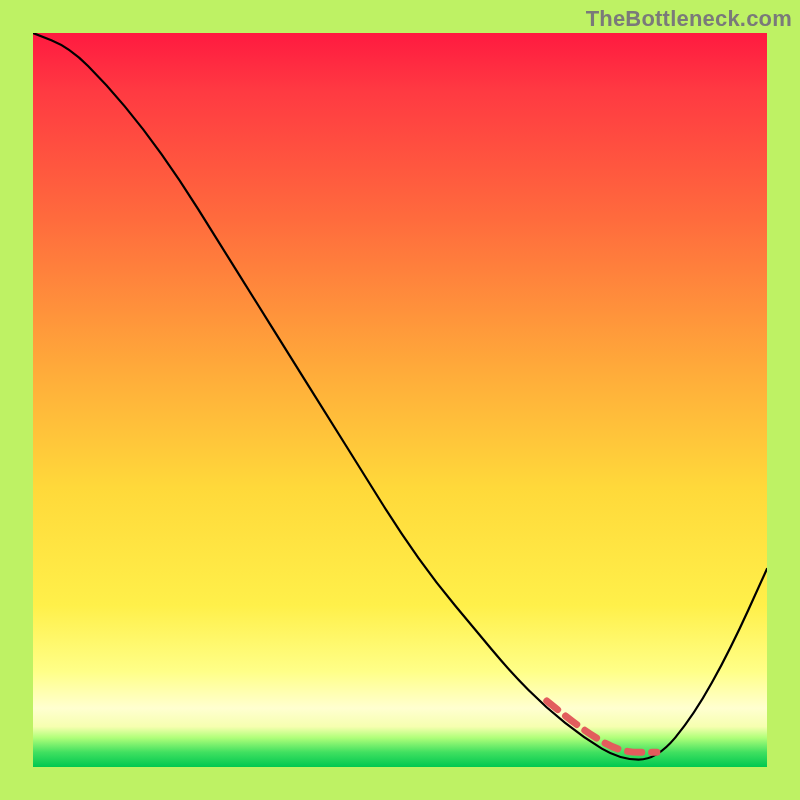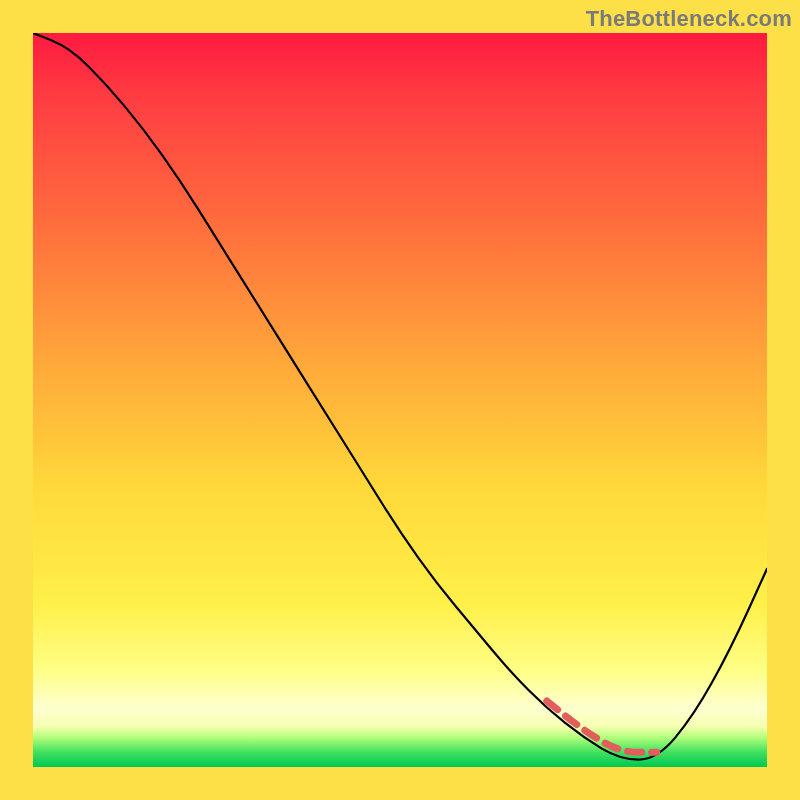--- a/index.html
+++ b/index.html
@@ -10,21 +10,21 @@
     background: #000;
     overflow: hidden;
     font-family: Arial, Helvetica, sans-serif;
   }
   .frame {
     position: absolute;
     left: 0;
     top: 0;
     width: 800px;
     height: 800px;
-    background: #fde047;
+    background: #bef264;
   }
   .plot-area {
     position: absolute;
     left: 33px;
     top: 33px;
     width: 734px;
     height: 734px;
     
     background: linear-gradient(
       to bottom,

